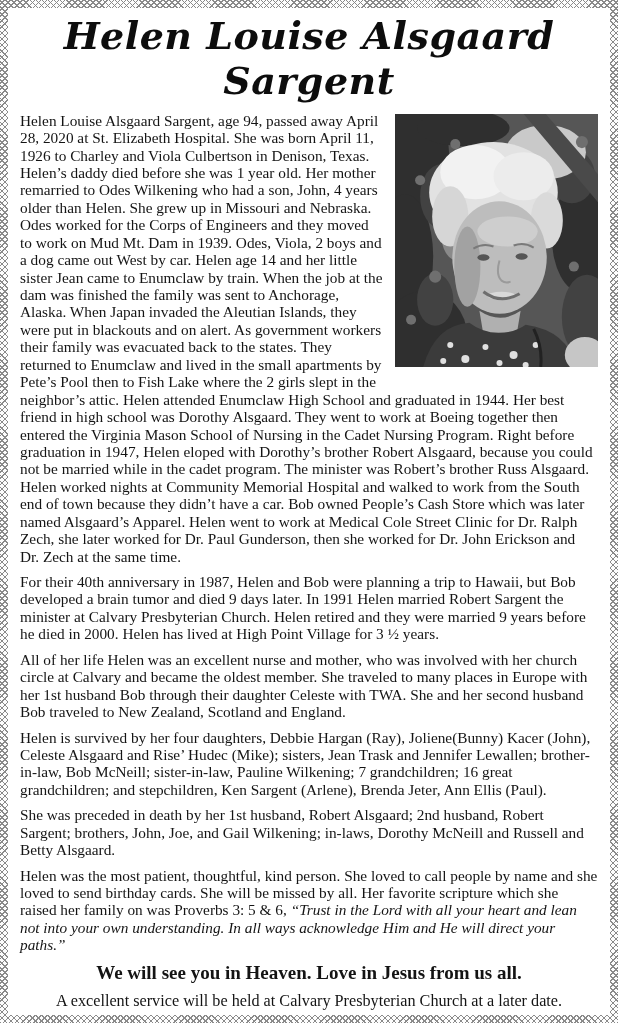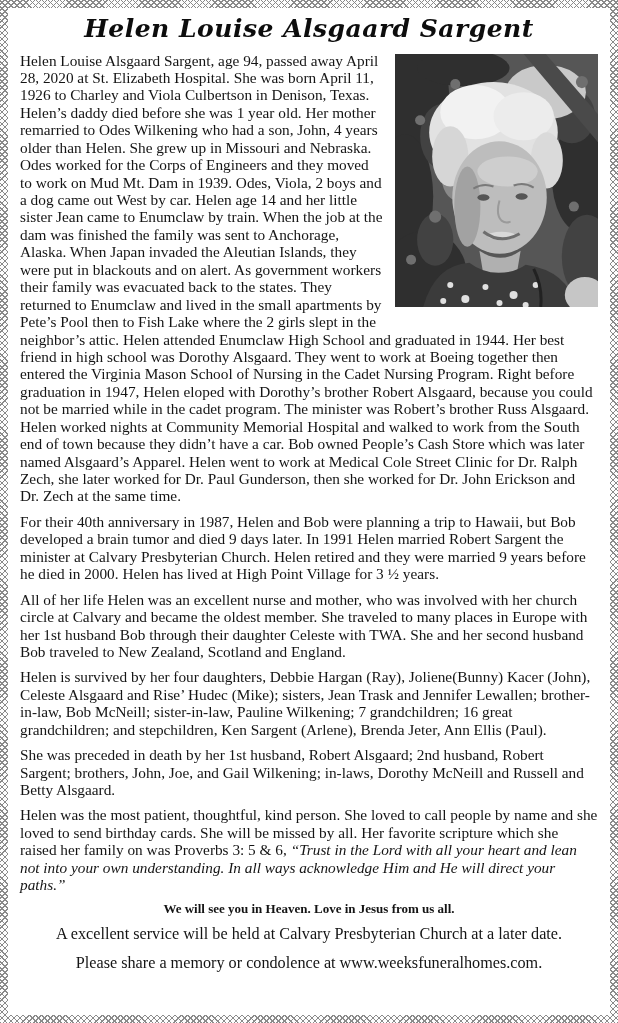--- a/index.html
+++ b/index.html
@@ -14,33 +14,33 @@
       repeating-linear-gradient(-45deg,#8a8a8a 0 1.1px,transparent 1.1px 4.3px);
     background-color:#fdfdfd;
   }
   .content{
     position:absolute;inset:8px;background:#ffffff;
     padding:2px 12px 4px 12px;box-sizing:border-box;overflow:hidden;
   }
   h1.title{
     margin:4px 0 6px 0;text-align:center;
     font-family:"DejaVu Serif","Liberation Serif",serif;
-    font-style:italic;font-weight:700;font-size:25px;line-height:1.18;
+    font-style:italic;font-weight:700;font-size:38px;line-height:1.18;
     letter-spacing:0.5px;color:#0d0d0d;
   }
   .body-text{font-size:15.3px;line-height:1.14;}
   .body-text p{margin:8px 0 8px 0;}
   .photo{
     float:right;width:203px;height:253px;margin:2px 0 8px 11px;
     background:#565656;overflow:hidden;
   }
   .photo svg{display:block;width:100%;height:100%;}
   .scripture{font-style:italic;}
   .heaven{
-    text-align:center;font-weight:700;font-size:13px;margin:10px 0 7px 0;
+    text-align:center;font-weight:700;font-size:19px;margin:10px 0 7px 0;
   }
   .footer-line{text-align:center;font-size:16.2px;line-height:1.25;margin:0;}
 </style>
 </head>
 <body>
 
 <div class="page">
   <div class="border-frame"></div>
   <div class="content">
 

